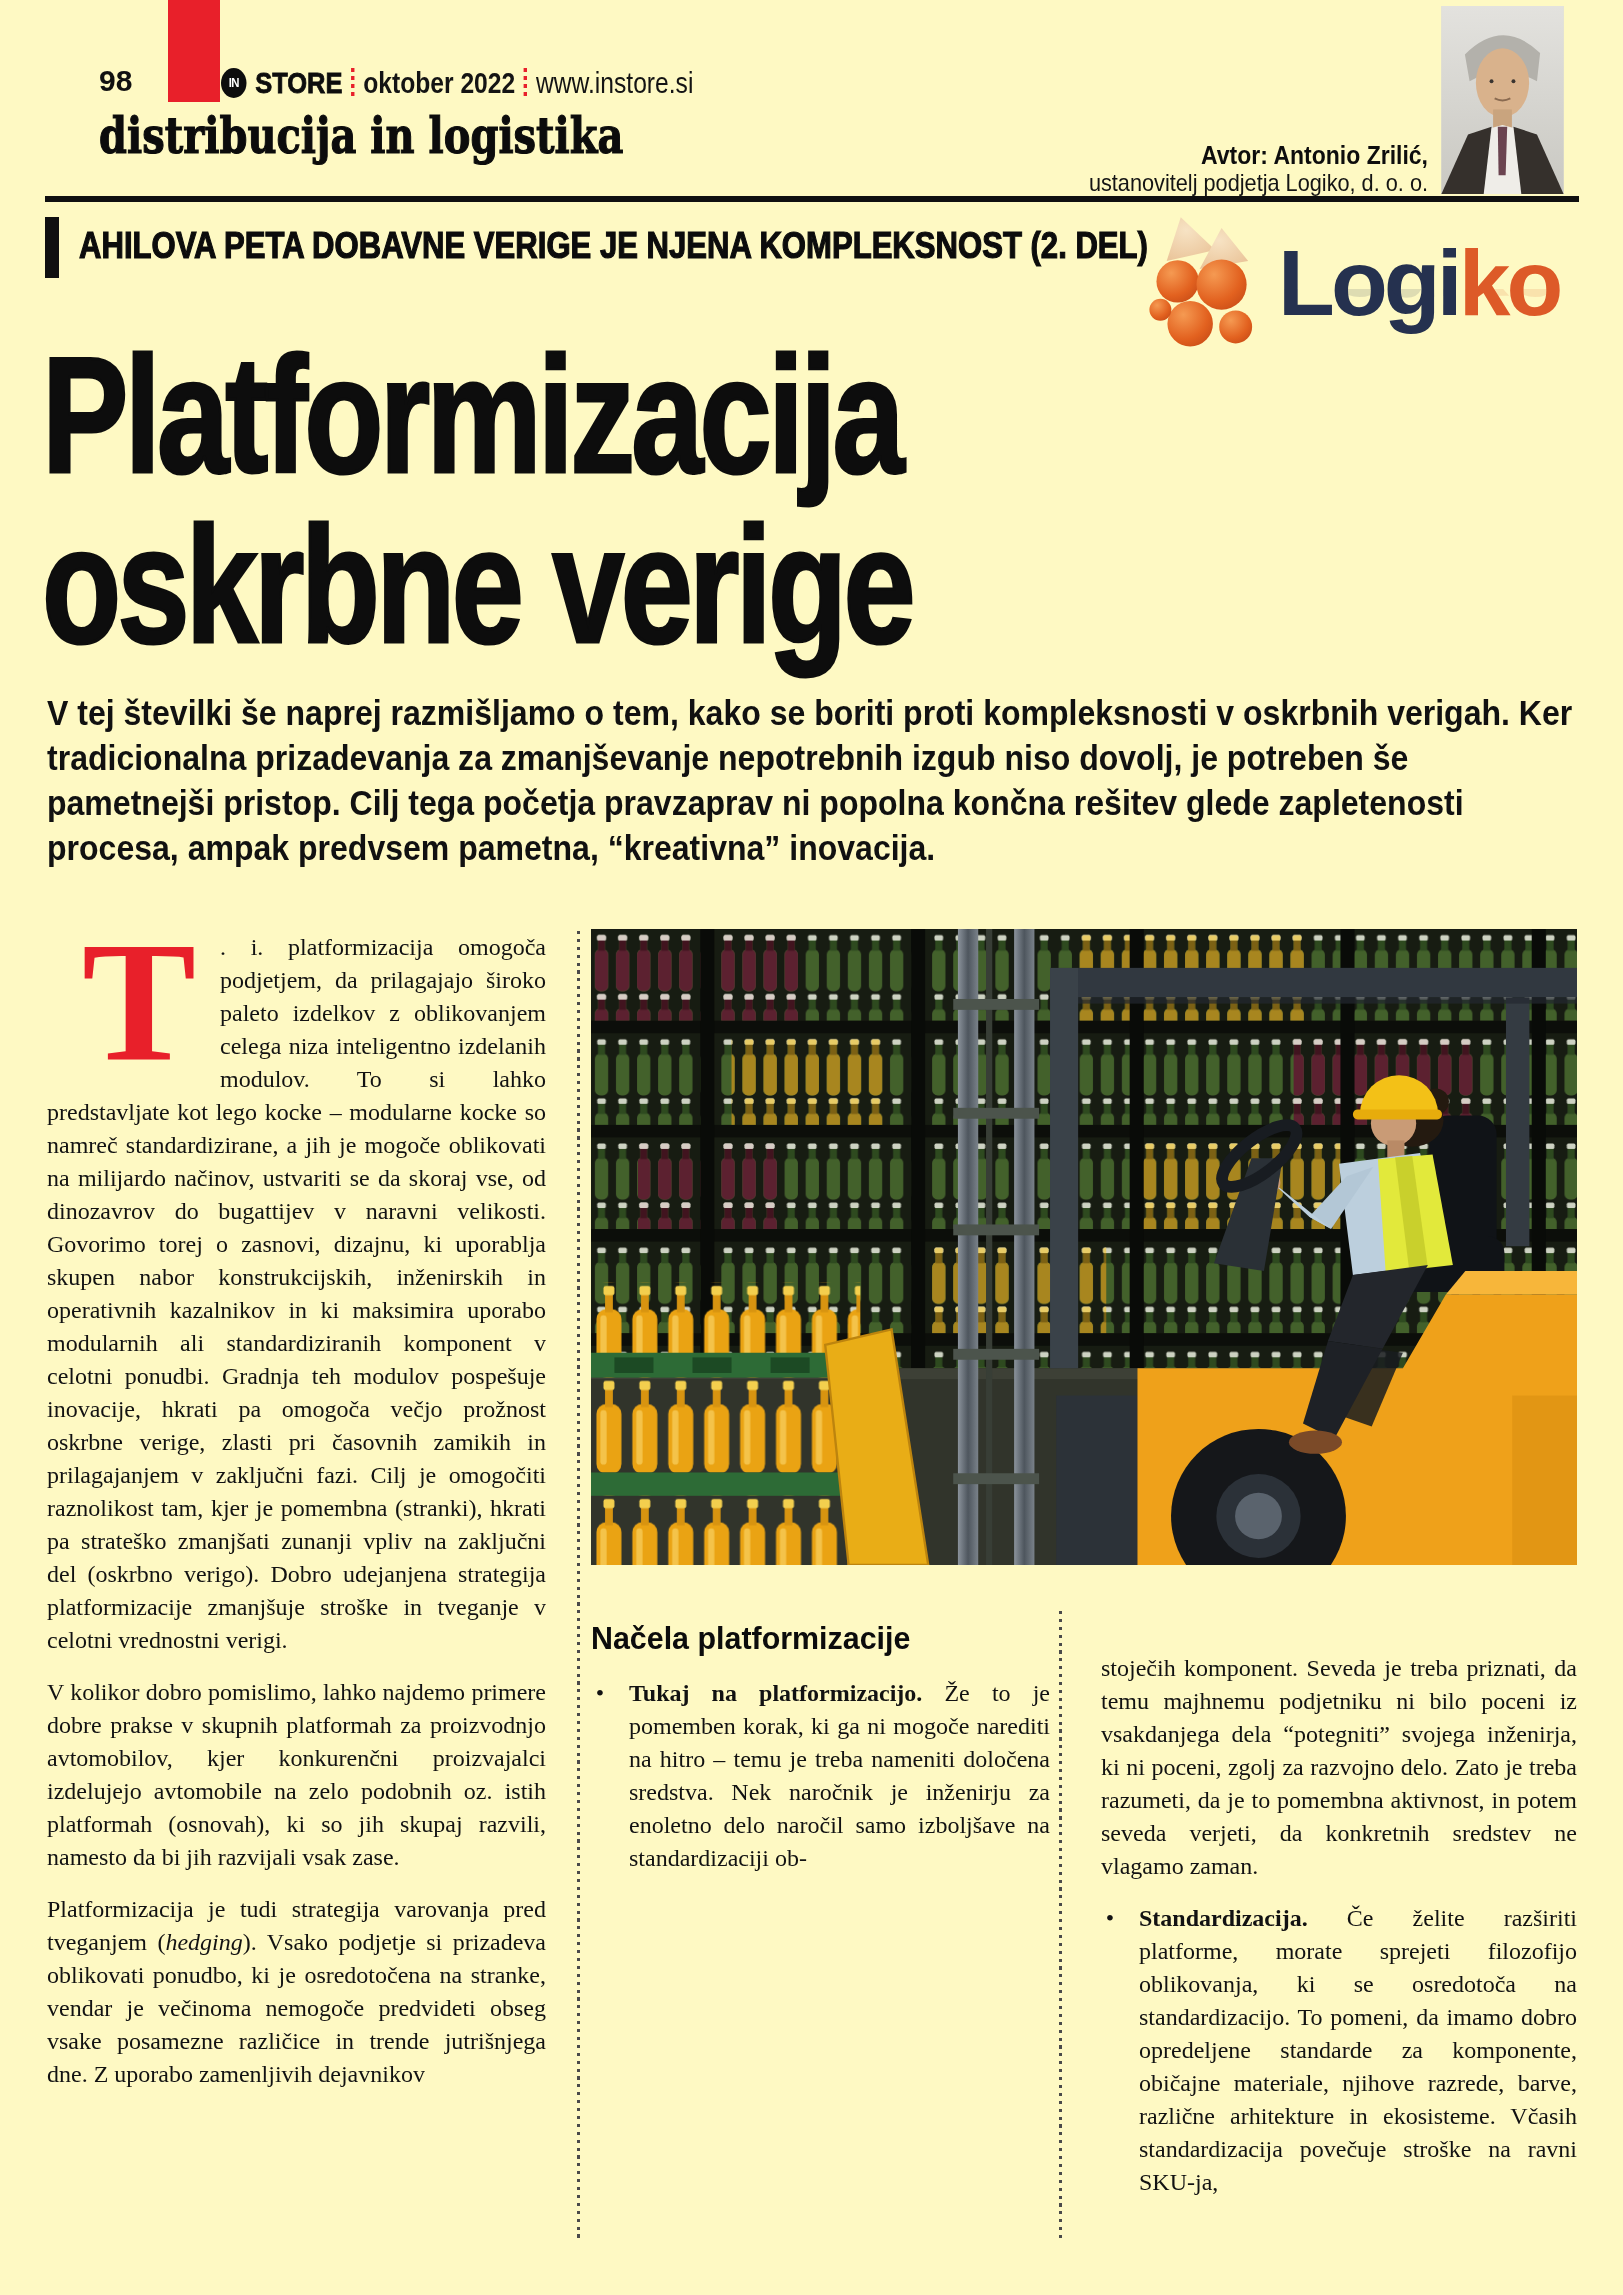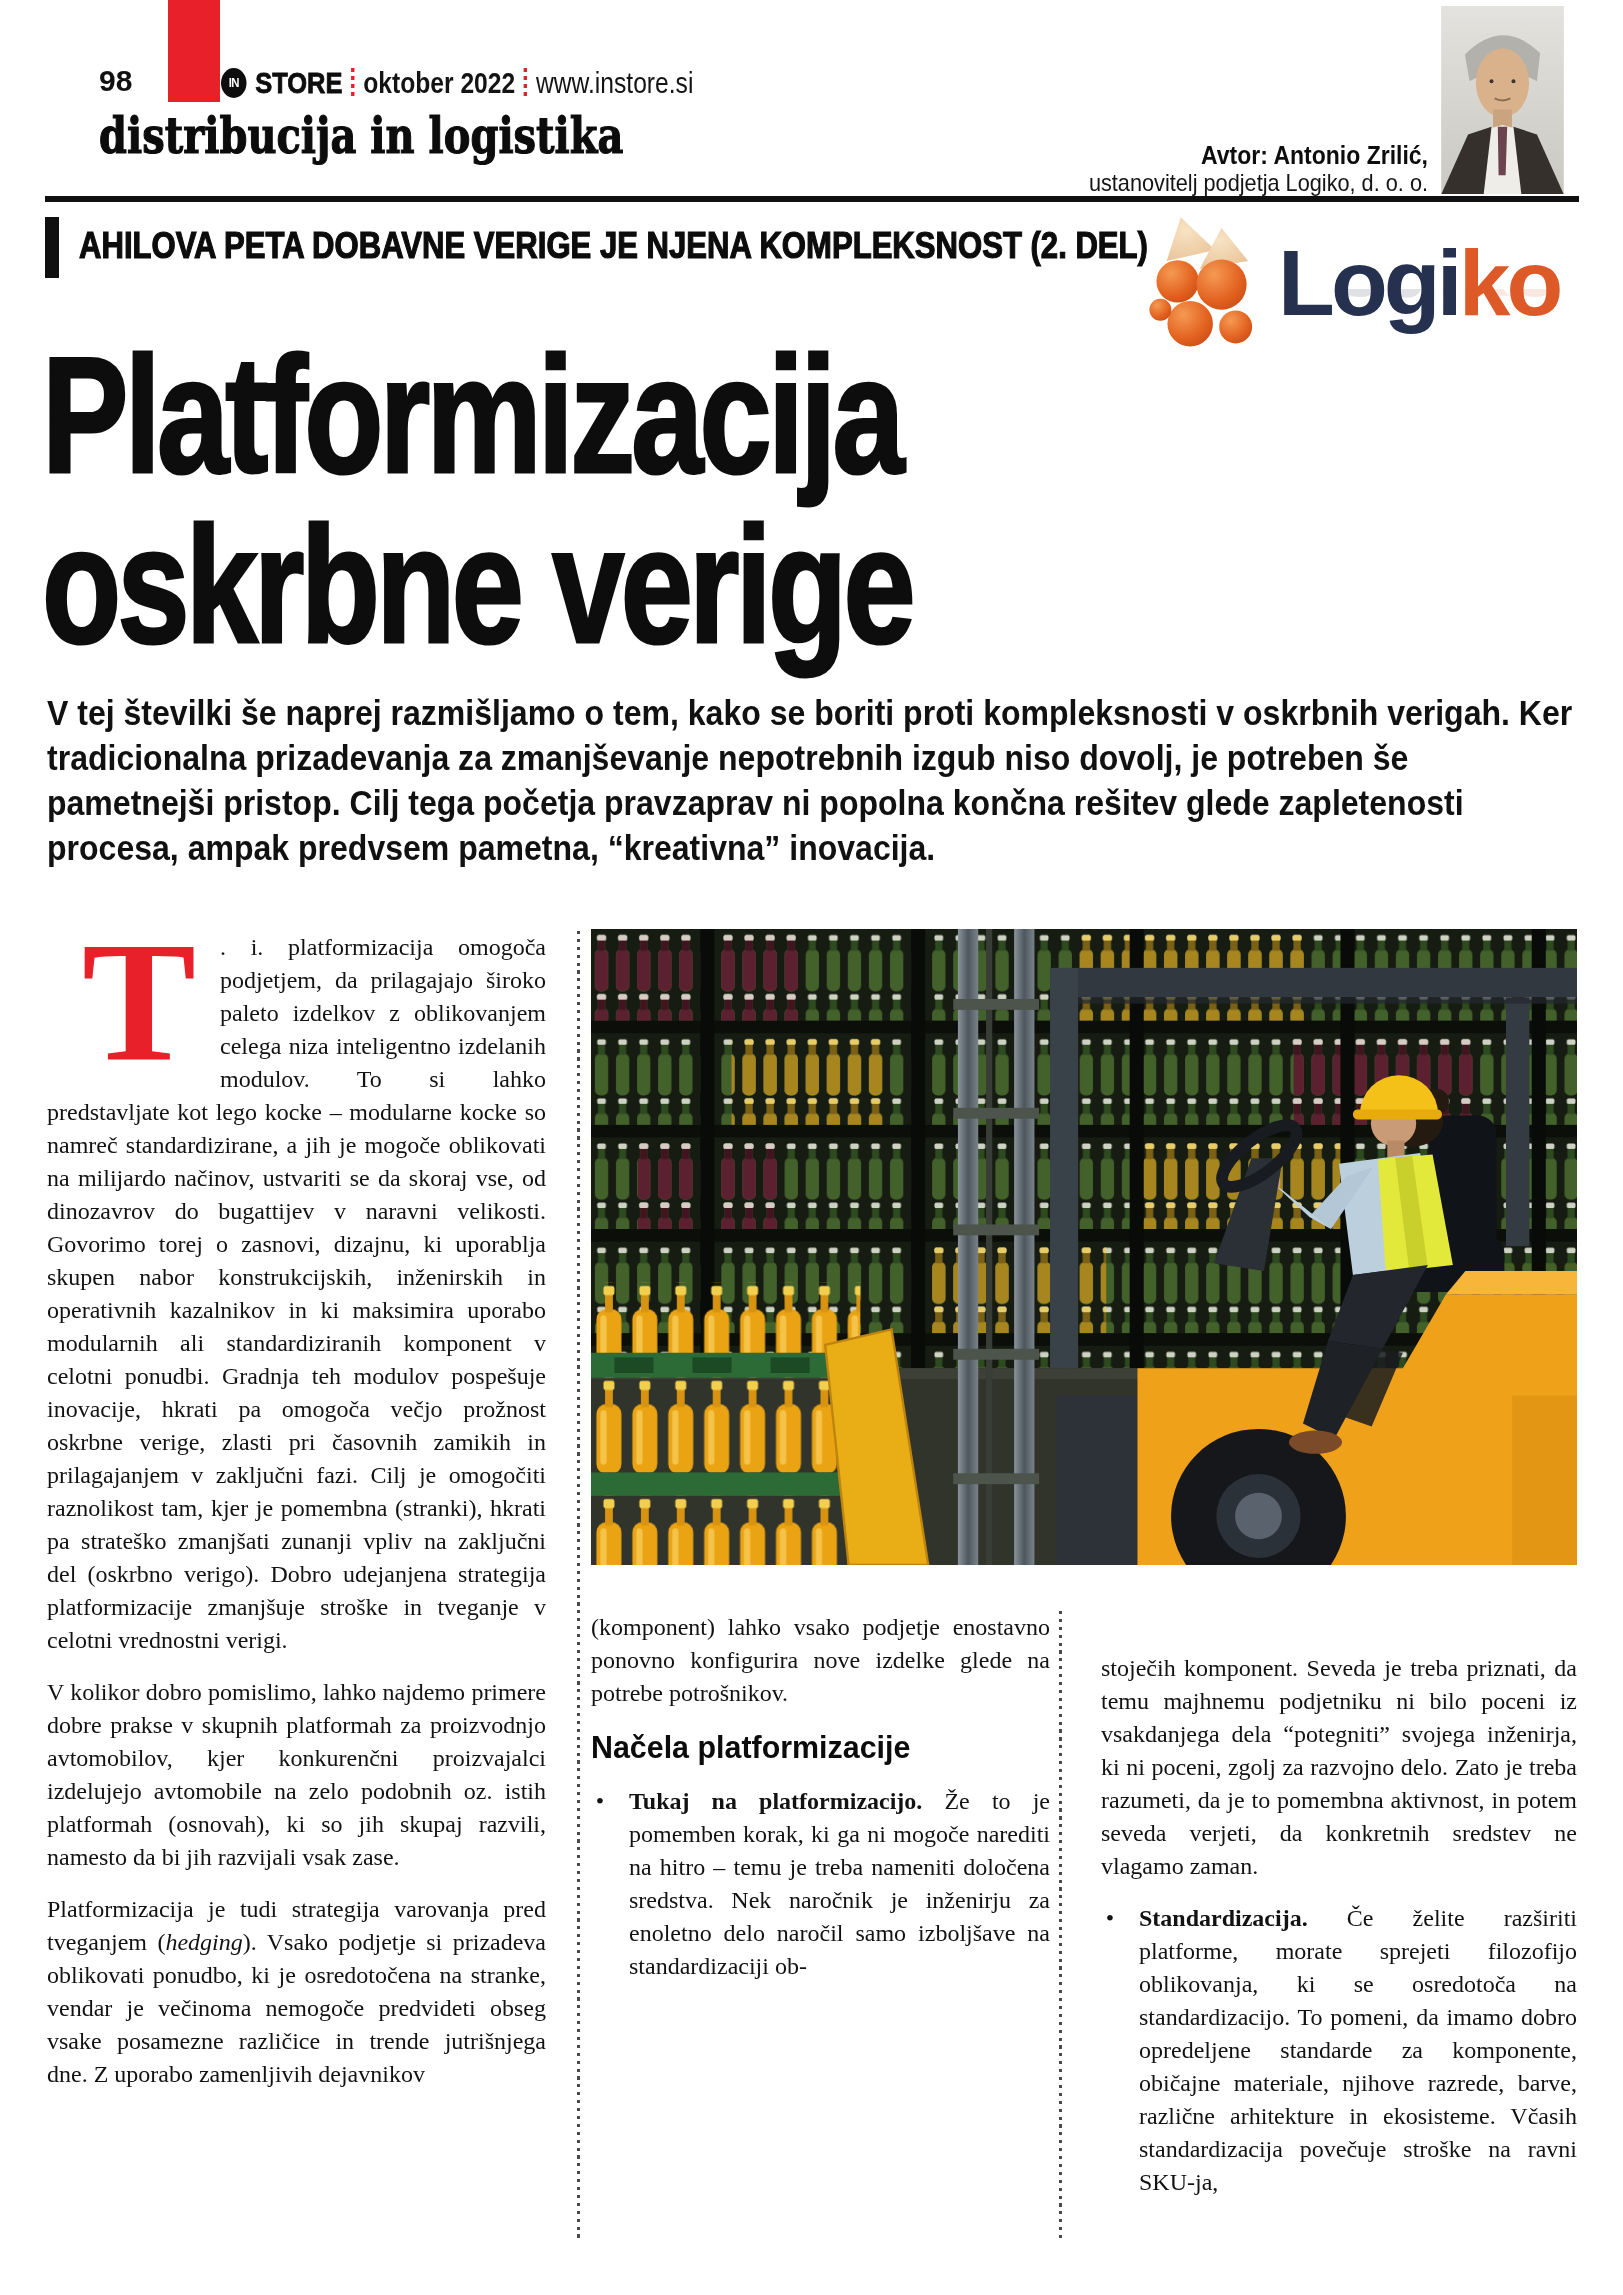--- a/index.html
+++ b/index.html
@@ -1,16 +1,16 @@
 <!DOCTYPE html>
 <html style="font-size:12.6px"><head>
 <meta charset="utf-8">
 <style>
   html,body{margin:0;padding:0;background:#888;}
-  .page{position:relative;width:1623px;height:2295px;background:#ffffff;overflow:hidden;
+  .page{position:relative;width:1623px;height:2295px;background:#fef9c3;overflow:hidden;
         font-family:"Liberation Serif",serif;color:#141414;}
   .abs{position:absolute;}
   
   .pageno{left:99px;top:66px;font:bold 30px/1 "Liberation Sans",sans-serif;color:#111;}
   .redblock{left:168px;top:0;width:52px;height:102px;background:#e8202a;}
   .brandrow{left:221px;top:68px;display:flex;align-items:center;gap:10.2px;
             transform:scaleX(.85);transform-origin:left center;white-space:nowrap;}
   .incircle{width:30px;height:30px;border-radius:50%;background:#0d0d0d;color:#fff;
             display:flex;align-items:center;justify-content:center;
             font:bold 13.4px/1 "Liberation Sans",sans-serif;letter-spacing:-0.8px;}
@@ -279,21 +279,20 @@
           <ellipse cx="856" cy="292" rx="58" ry="22" fill="none" stroke="#181c21" stroke-width="15"></ellipse>
         </g>
 
       <rect x="588" y="50" width="675" height="38" fill="#313840"></rect>
       <rect x="588" y="88" width="675" height="8" fill="#232830" opacity=".7"></rect>
       <polygon points="588,50 624,50 624,565 588,565" fill="#3a4249"></polygon>
     </svg>
   </div>
 
   <div class="abs bodycol col2">
-    <p>(komponent) lahko vsako podjetje enostavno ponovno konfigurira nove izdelke glede na potrebe potrošnikov.</p>
     <div class="subhead">Načela platformizacije</div>
     <div class="bullet">
       <span class="bmark">•</span>
       <span class="blead">Tukaj na platformizacijo.</span><span> Že to je pomemben korak, ki ga ni mogoče narediti na hitro – temu je treba nameniti določena sredstva. Nek naročnik je inženirju za enoletno delo naročil samo izboljšave na standardizaciji ob-</span>
     </div>
   </div>
 
   <div class="abs bodycol col3">
     <p>stoječih komponent. Seveda je treba priznati, da temu majhnemu podjetniku ni bilo poceni iz vsakdanjega dela “potegniti” svojega inženirja, ki ni poceni, zgolj za razvojno delo. Zato je treba razumeti, da je to pomembna aktivnost, in potem seveda verjeti, da konkretnih sredstev ne vlagamo zaman.</p>
     <div class="bullet">

